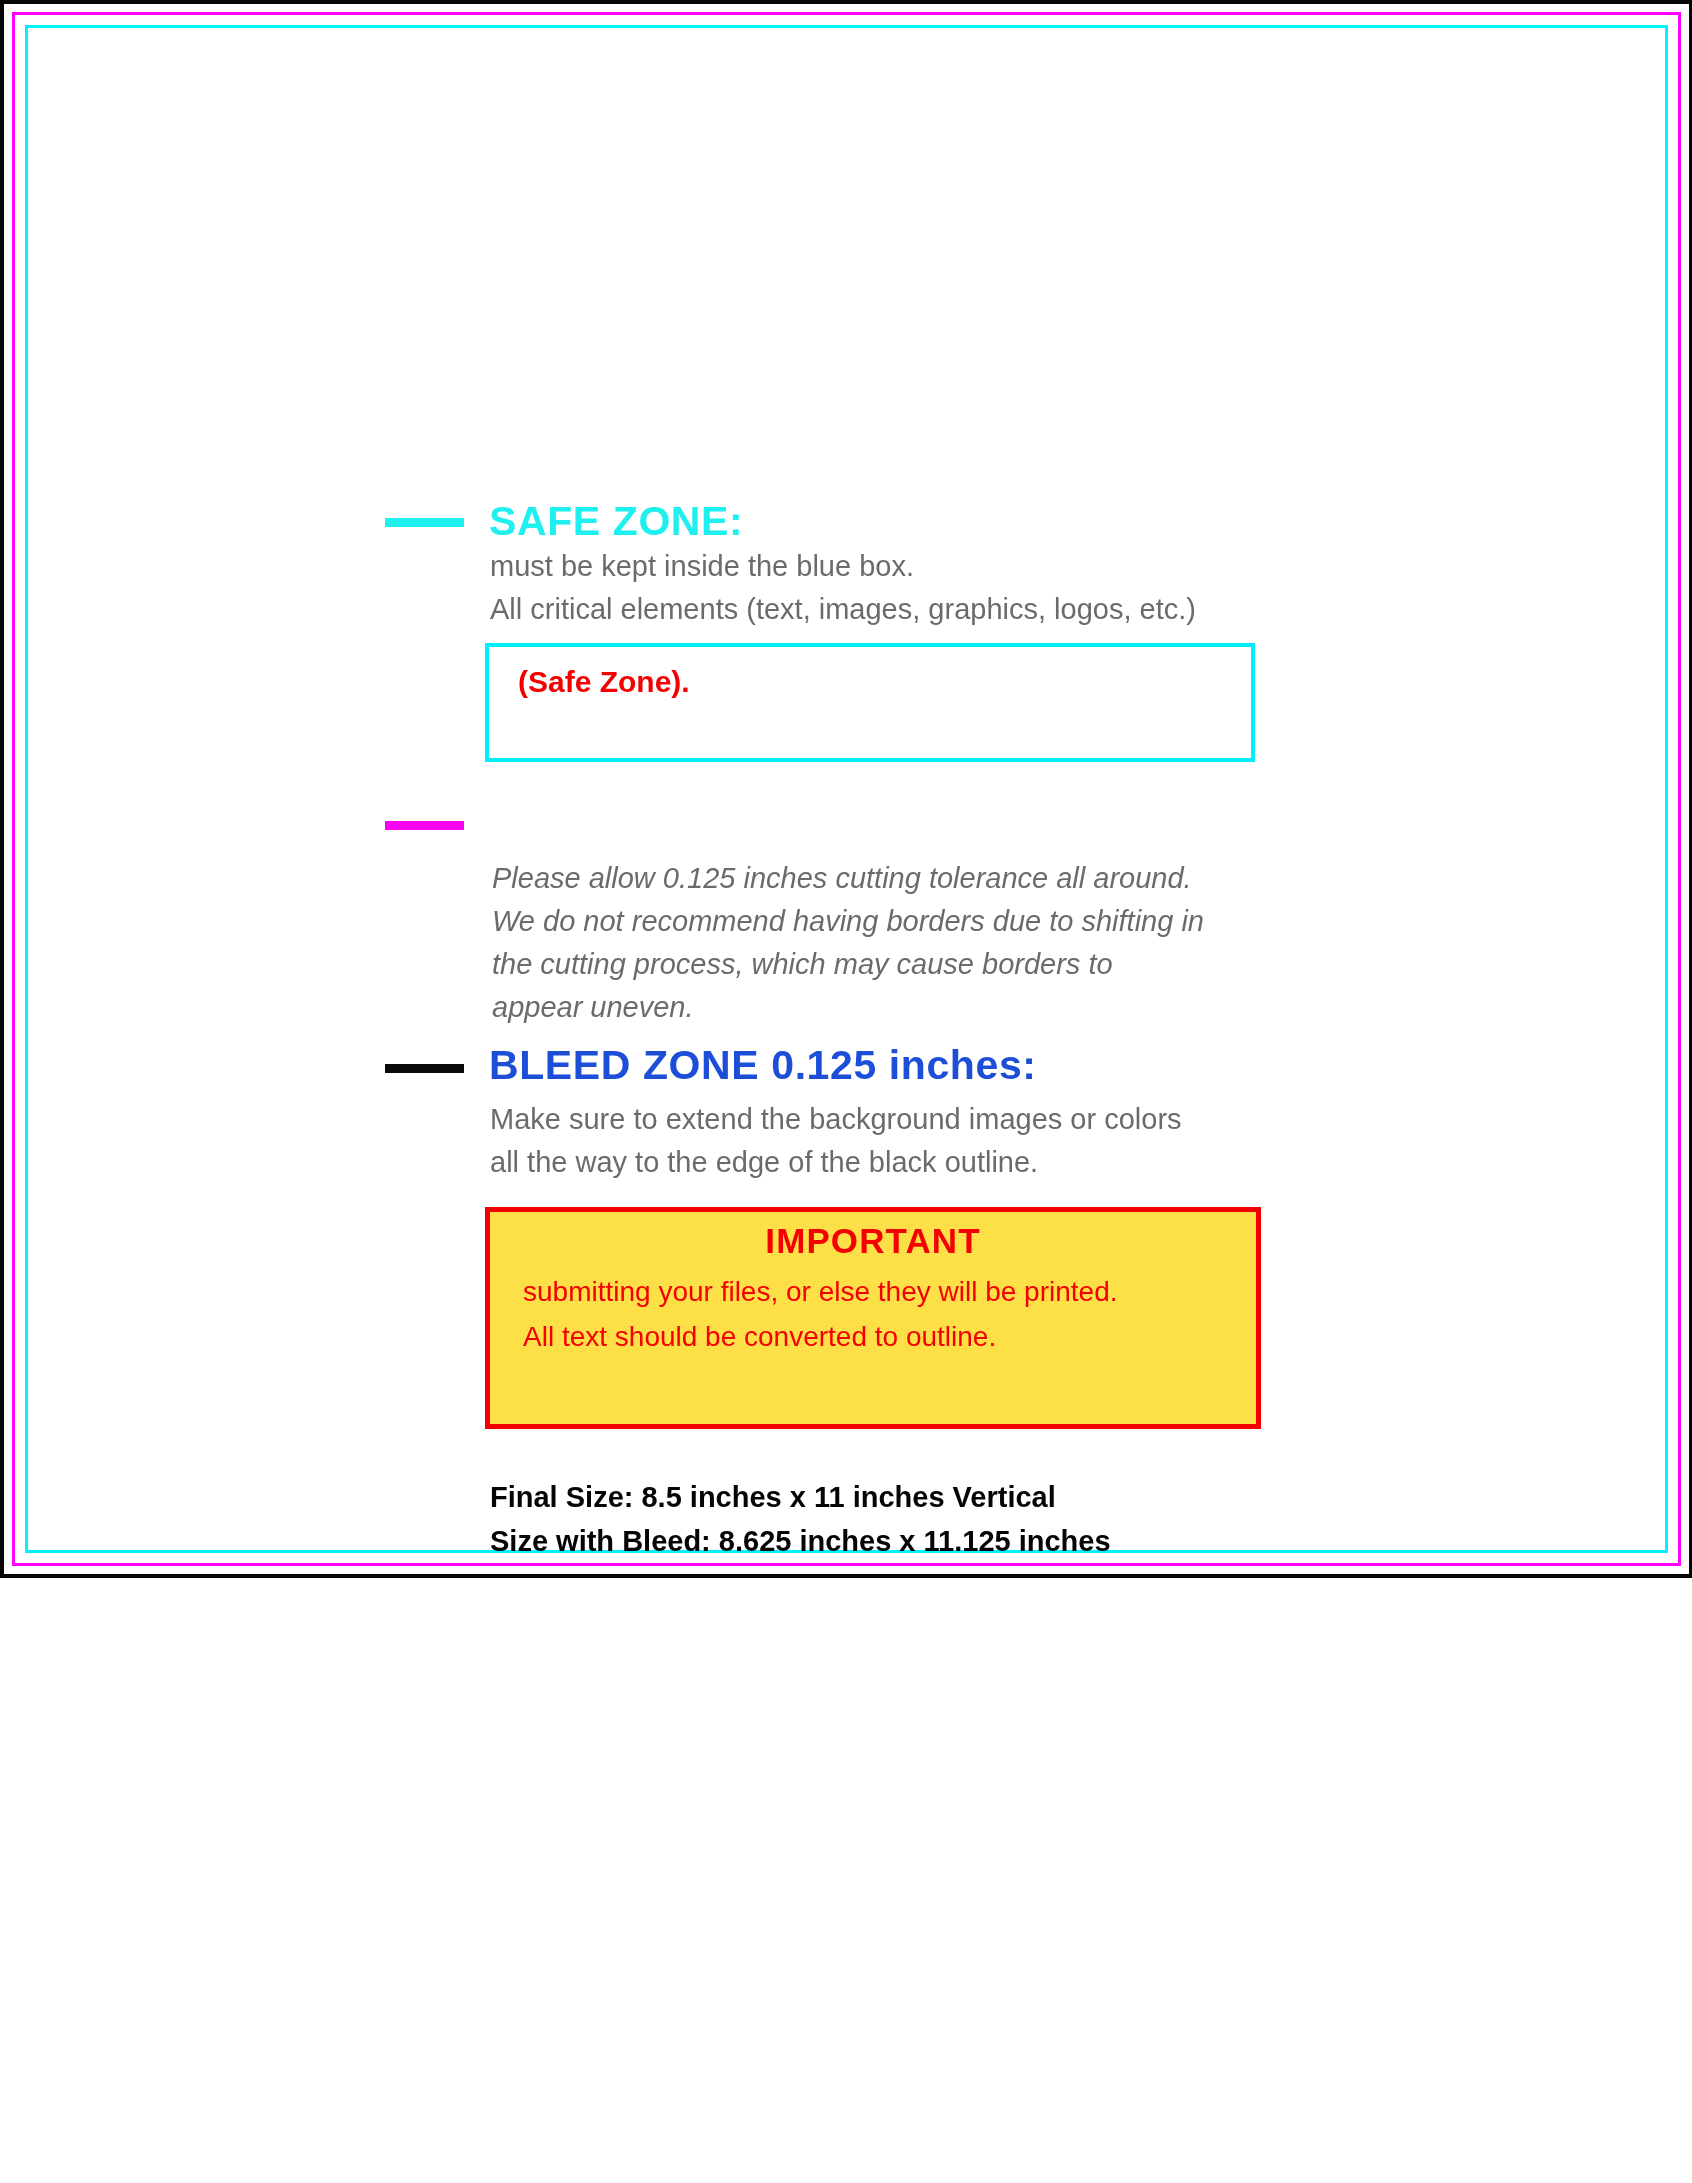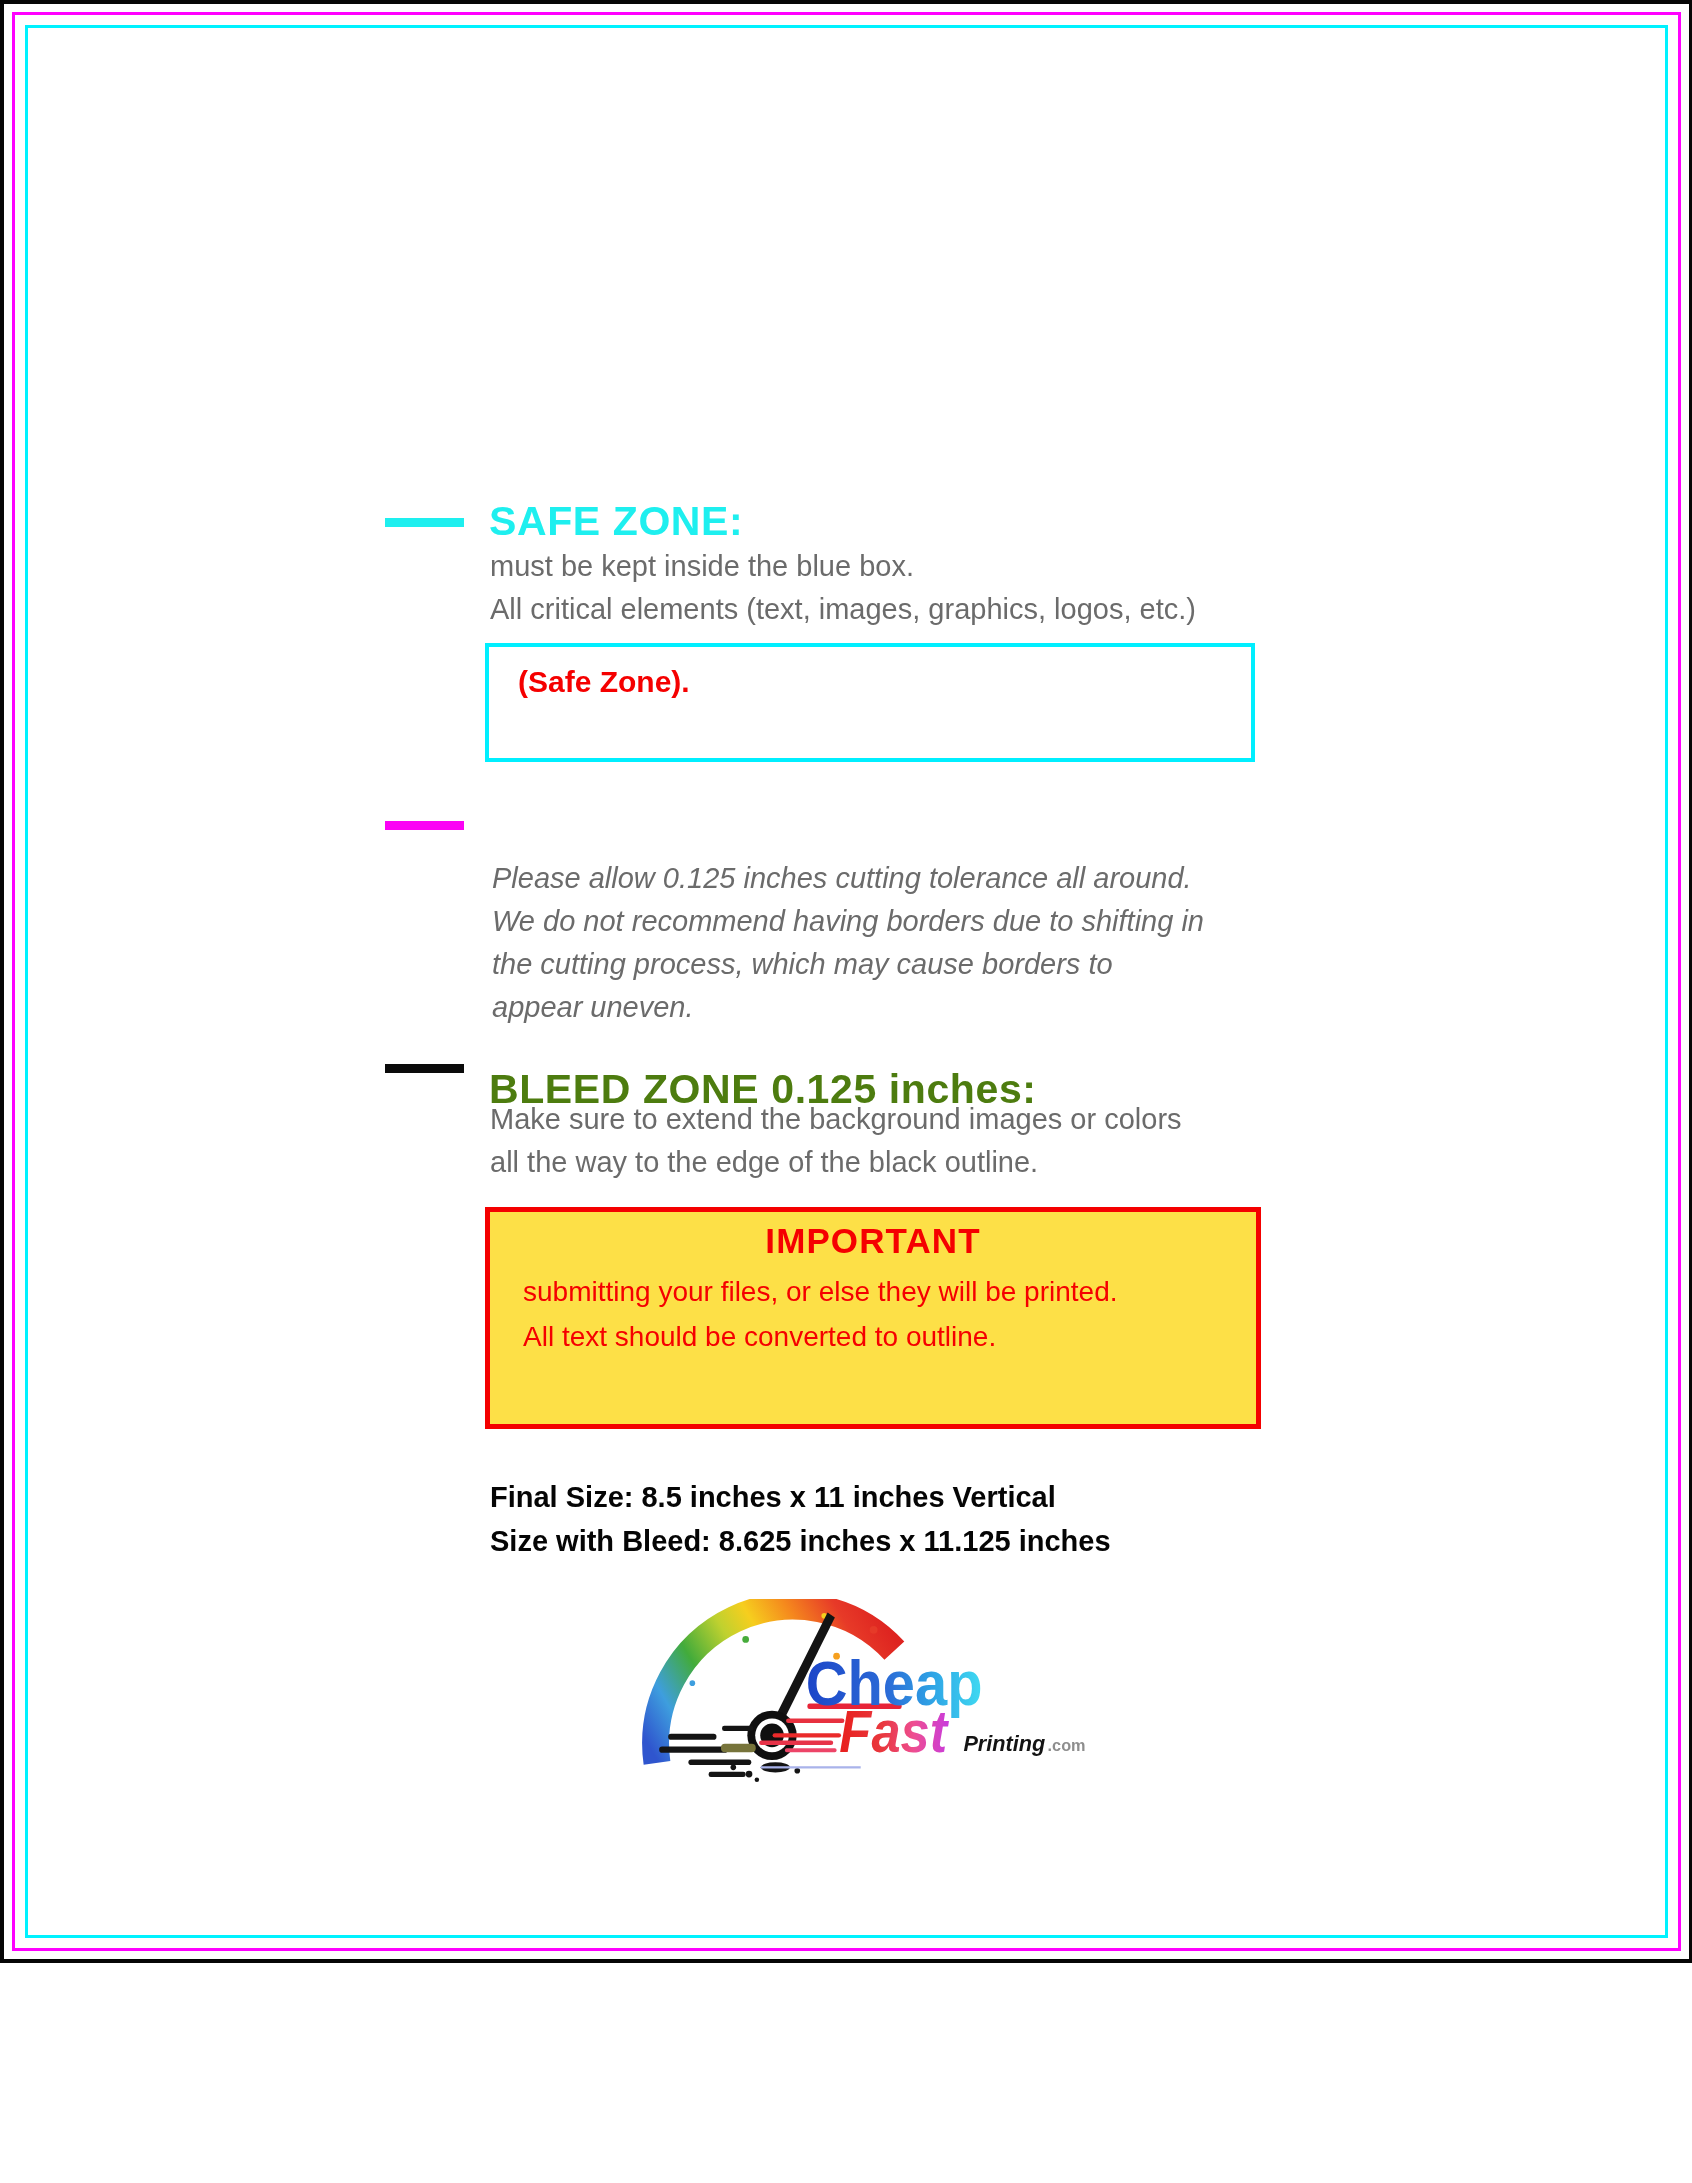--- a/index.html
+++ b/index.html
@@ -1,18 +1,18 @@
 <!DOCTYPE html>
 <html style="font-size:9px"><head>
 <meta charset="utf-8">
 <style>
   html,body{margin:0;padding:0;background:#fff;}
   #canvas{
     position:relative;
-    width:1693px;height:1963px;
+    width:1693px;height:1578px;
     background:#ffffff;
     font-family:"Liberation Sans", sans-serif;
     overflow:hidden;
   }
   
   .frame{position:absolute;box-sizing:border-box;}
   .frame-black{inset:0;border:4.5px solid #060606;}
   .frame-magenta{inset:12.3px;border:3.9px solid #FF00FF;}
   .frame-cyan{inset:25px;border:3.9px solid #00F2FF;}
 
@@ -22,21 +22,21 @@
   .dash-magenta{left:385px;top:821px;background:#FB02F5;}
   .dash-black{left:385px;top:1064px;background:#0A0A0A;}
 
   
   .zone-title{
     position:absolute;font-size:41px;font-weight:bold;
     line-height:1.15;white-space:nowrap;letter-spacing:0.6px;
   }
   #safe-title{left:489px;top:498px;color:#1EEFEF;}
   #trim-title{left:491px;top:800px;color:#FB02F5;}
-  #bleed-title{left:489px;top:1042px;color:#4d7c0f;margin-top:24px;}
+  #bleed-title{left:489px;top:1042px;color:#1d4ed8;}
 
   
   .zone-para{
     position:absolute;font-size:29px;color:#6B6B6B;
     line-height:43px;white-space:nowrap;
   }
   #safe-para{left:490px;top:545px;}
   #trim-para{left:492px;top:857px;font-style:italic;}
   #bleed-para{left:490px;top:1098px;}
 

